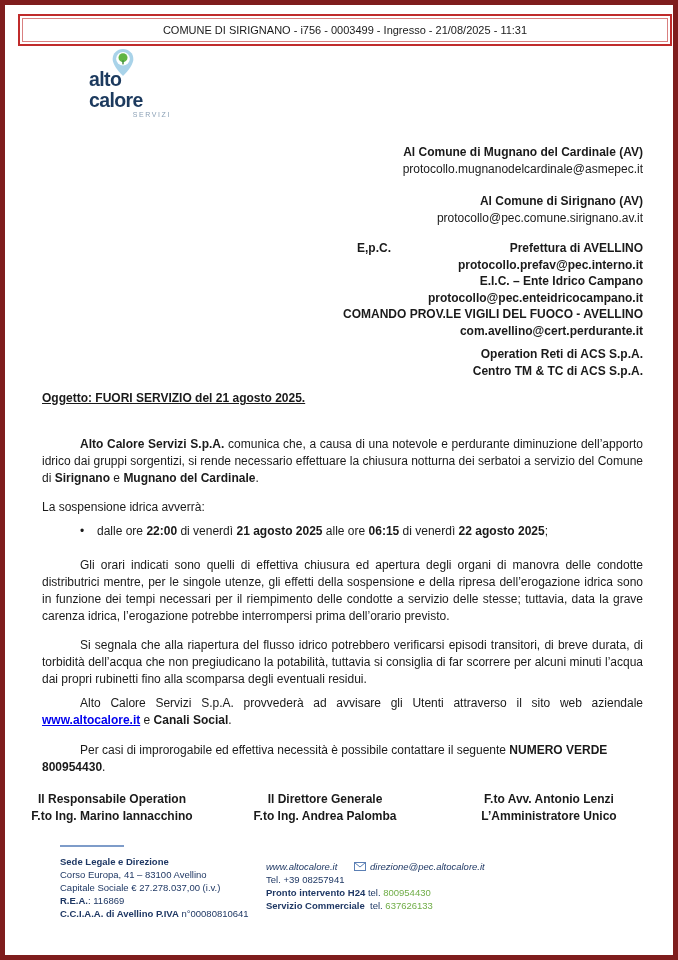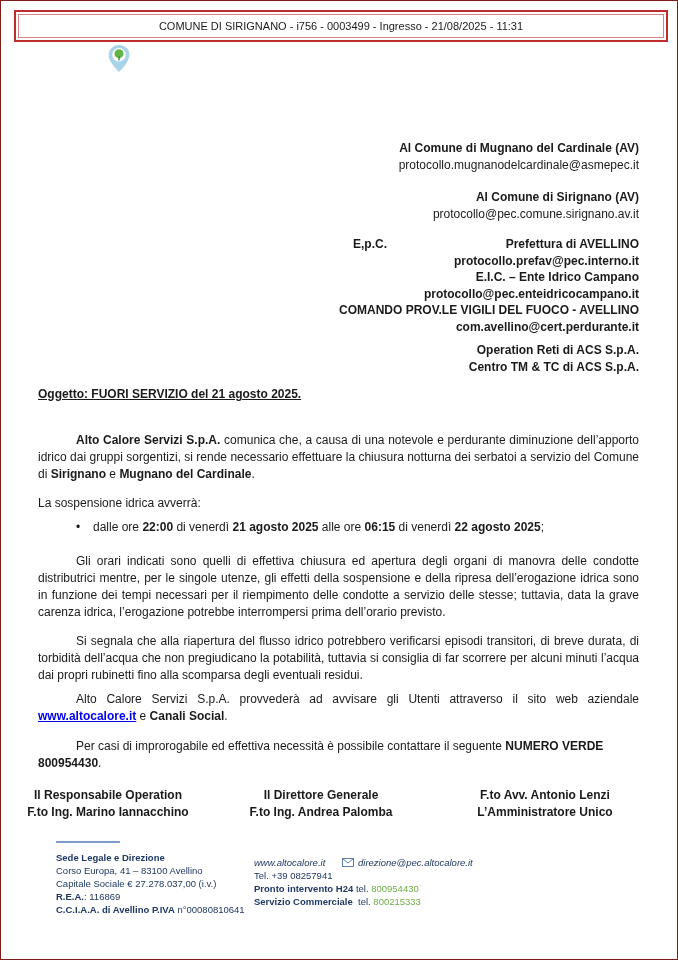--- a/index.html
+++ b/index.html
@@ -2,21 +2,21 @@
 <html style="--stamp-red: #c02b2b; --navy: #1f3864; --link-blue: #0000ee; --green: #70ad47; --logo-navy: #1c3a5e; --logo-gray: #8ca1b6;"><head>
 <meta charset="utf-8">
 <style>
   html,body{margin:0;padding:0;}
   body{width:678px;height:960px;background:#fff;font-family:"Liberation Sans",sans-serif;color:#1a1a1a;position:relative;}
   :root{
     --stamp-red:#c02b2b; --navy:#1f3864; --link-blue:#0000ee; --green:#70ad47;
     --logo-navy:#1c3a5e; --logo-gray:#8ca1b6; --rule-blue:#7e9cc9;
     --pin-blue:#a9d3e9; --tree-green:#61b544; --trunk-green:#3f8f3d;
   }
-  .page{position:absolute;inset:0;background:#fff;border:1px solid #7f1d1d;padding-left:32px;}
+  .page{position:absolute;inset:0;background:#fff;border:5px solid #7f1d1d;padding-left:32px;}
 
   
   .stamp{position:absolute;left:13px;top:9px;width:650px;height:28px;border:2px solid var(--stamp-red);
          display:flex;align-items:center;justify-content:center;font-size:11px;color:#1a1a1a;}
   .stamp::before{content:"";position:absolute;inset:2px;border:1px solid #d98080;pointer-events:none;}
 
   
   .logo{position:absolute;left:84px;top:44px;width:110px;height:62px;}
   .logo-pin{position:absolute;left:22px;top:0;width:24px;height:27px;}
   .logo-text{position:absolute;left:0;top:20px;width:82px;}
@@ -51,21 +51,21 @@
   a.lnk{color:var(--link-blue);font-weight:bold;text-decoration:underline;}
 
   
   .sigs{position:absolute;left:37px;top:786px;width:601px;height:40px;font-size:12px;font-weight:bold;line-height:17px;}
   .sig{position:absolute;top:0;width:200px;text-align:center;}
   .sig1{left:-30px;} .sig2{left:183px;} .sig3{left:407px;}
 
   
   .footer{position:absolute;left:55px;top:840px;width:583px;font-size:9.5px;line-height:13px;color:var(--navy);}
   .footer-rule{width:64px;height:2px;background:var(--rule-blue);margin-bottom:8px;}
-  .footer-cols{display:flex;}
+  .footer-cols{display:flex;gap:8px;}
   .f-left{width:198px;}
   .f-mid{margin-top:5px;}
   .f-row{display:flex;align-items:center;white-space:pre;}
   .web{display:inline-block;width:88px;font-style:italic;}
   .mail-icon{margin:0 4px 0 0;flex:0 0 auto;}
   .pec{font-style:italic;}
   .fb{font-weight:bold;}
   .pageno{position:absolute;right:40px;top:957px;font-size:9.5px;font-style:italic;color:#333;}
 </style>
 </head>
@@ -77,20 +77,24 @@
     <span>COMUNE DI SIRIGNANO - i756 - 0003499 - Ingresso - 21/08/2025 - 11:31</span>
   </div>
 
   <div class="logo">
     <svg class="logo-pin" viewBox="0 0 24 30" xmlns="http://www.w3.org/2000/svg">
       <path d="M12 0 C5.4 0 0.5 4.8 0.5 11.2 C0.5 19.5 12 30 12 30 C12 30 23.5 19.5 23.5 11.2 C23.5 4.8 18.6 0 12 0 Z" style="fill:var(--pin-blue);"></path>
       <circle cx="12" cy="10.8" r="7.6" style="fill:#ffffff;"></circle>
       <circle cx="12" cy="9.6" r="5" style="fill:var(--tree-green);"></circle>
       <rect x="11.2" y="12.5" width="1.6" height="4.6" style="fill:var(--trunk-green);"></rect>
     </svg>
+    <div class="logo-text">
+      <span class="logo-brand">alto calore</span>
+      <span class="logo-sub">SERVIZI</span>
+    </div>
   </div>
 
   <div class="addr">
     <div class="to-block">
       <div class="bname">Al Comune di Mugnano del Cardinale (AV)</div>
       <div>protocollo.mugnanodelcardinale@asmepec.it</div>
     </div>
     <div class="to-block">
       <div class="bname">Al Comune di Sirignano (AV)</div>
       <div>protocollo@pec.comune.sirignano.av.it</div>
@@ -158,21 +162,21 @@
         </div>
         <div>Tel. +39 08257941</div>
         <div class="f-row">
           <span class="fb">Pronto intervento H24</span>
           <span> tel. </span>
           <span class="g">800954430</span>
         </div>
         <div class="f-row">
           <span class="fb">Servizio Commerciale</span>
           <span>  tel. </span>
-          <span class="g">800215333</span>
+          <span class="g">637626133</span>
         </div>
       </div>
     </div>
   </div>
 
   <div class="pageno">Pagina 1 di 1</div>
 
 </div>
 
 </body></html>

